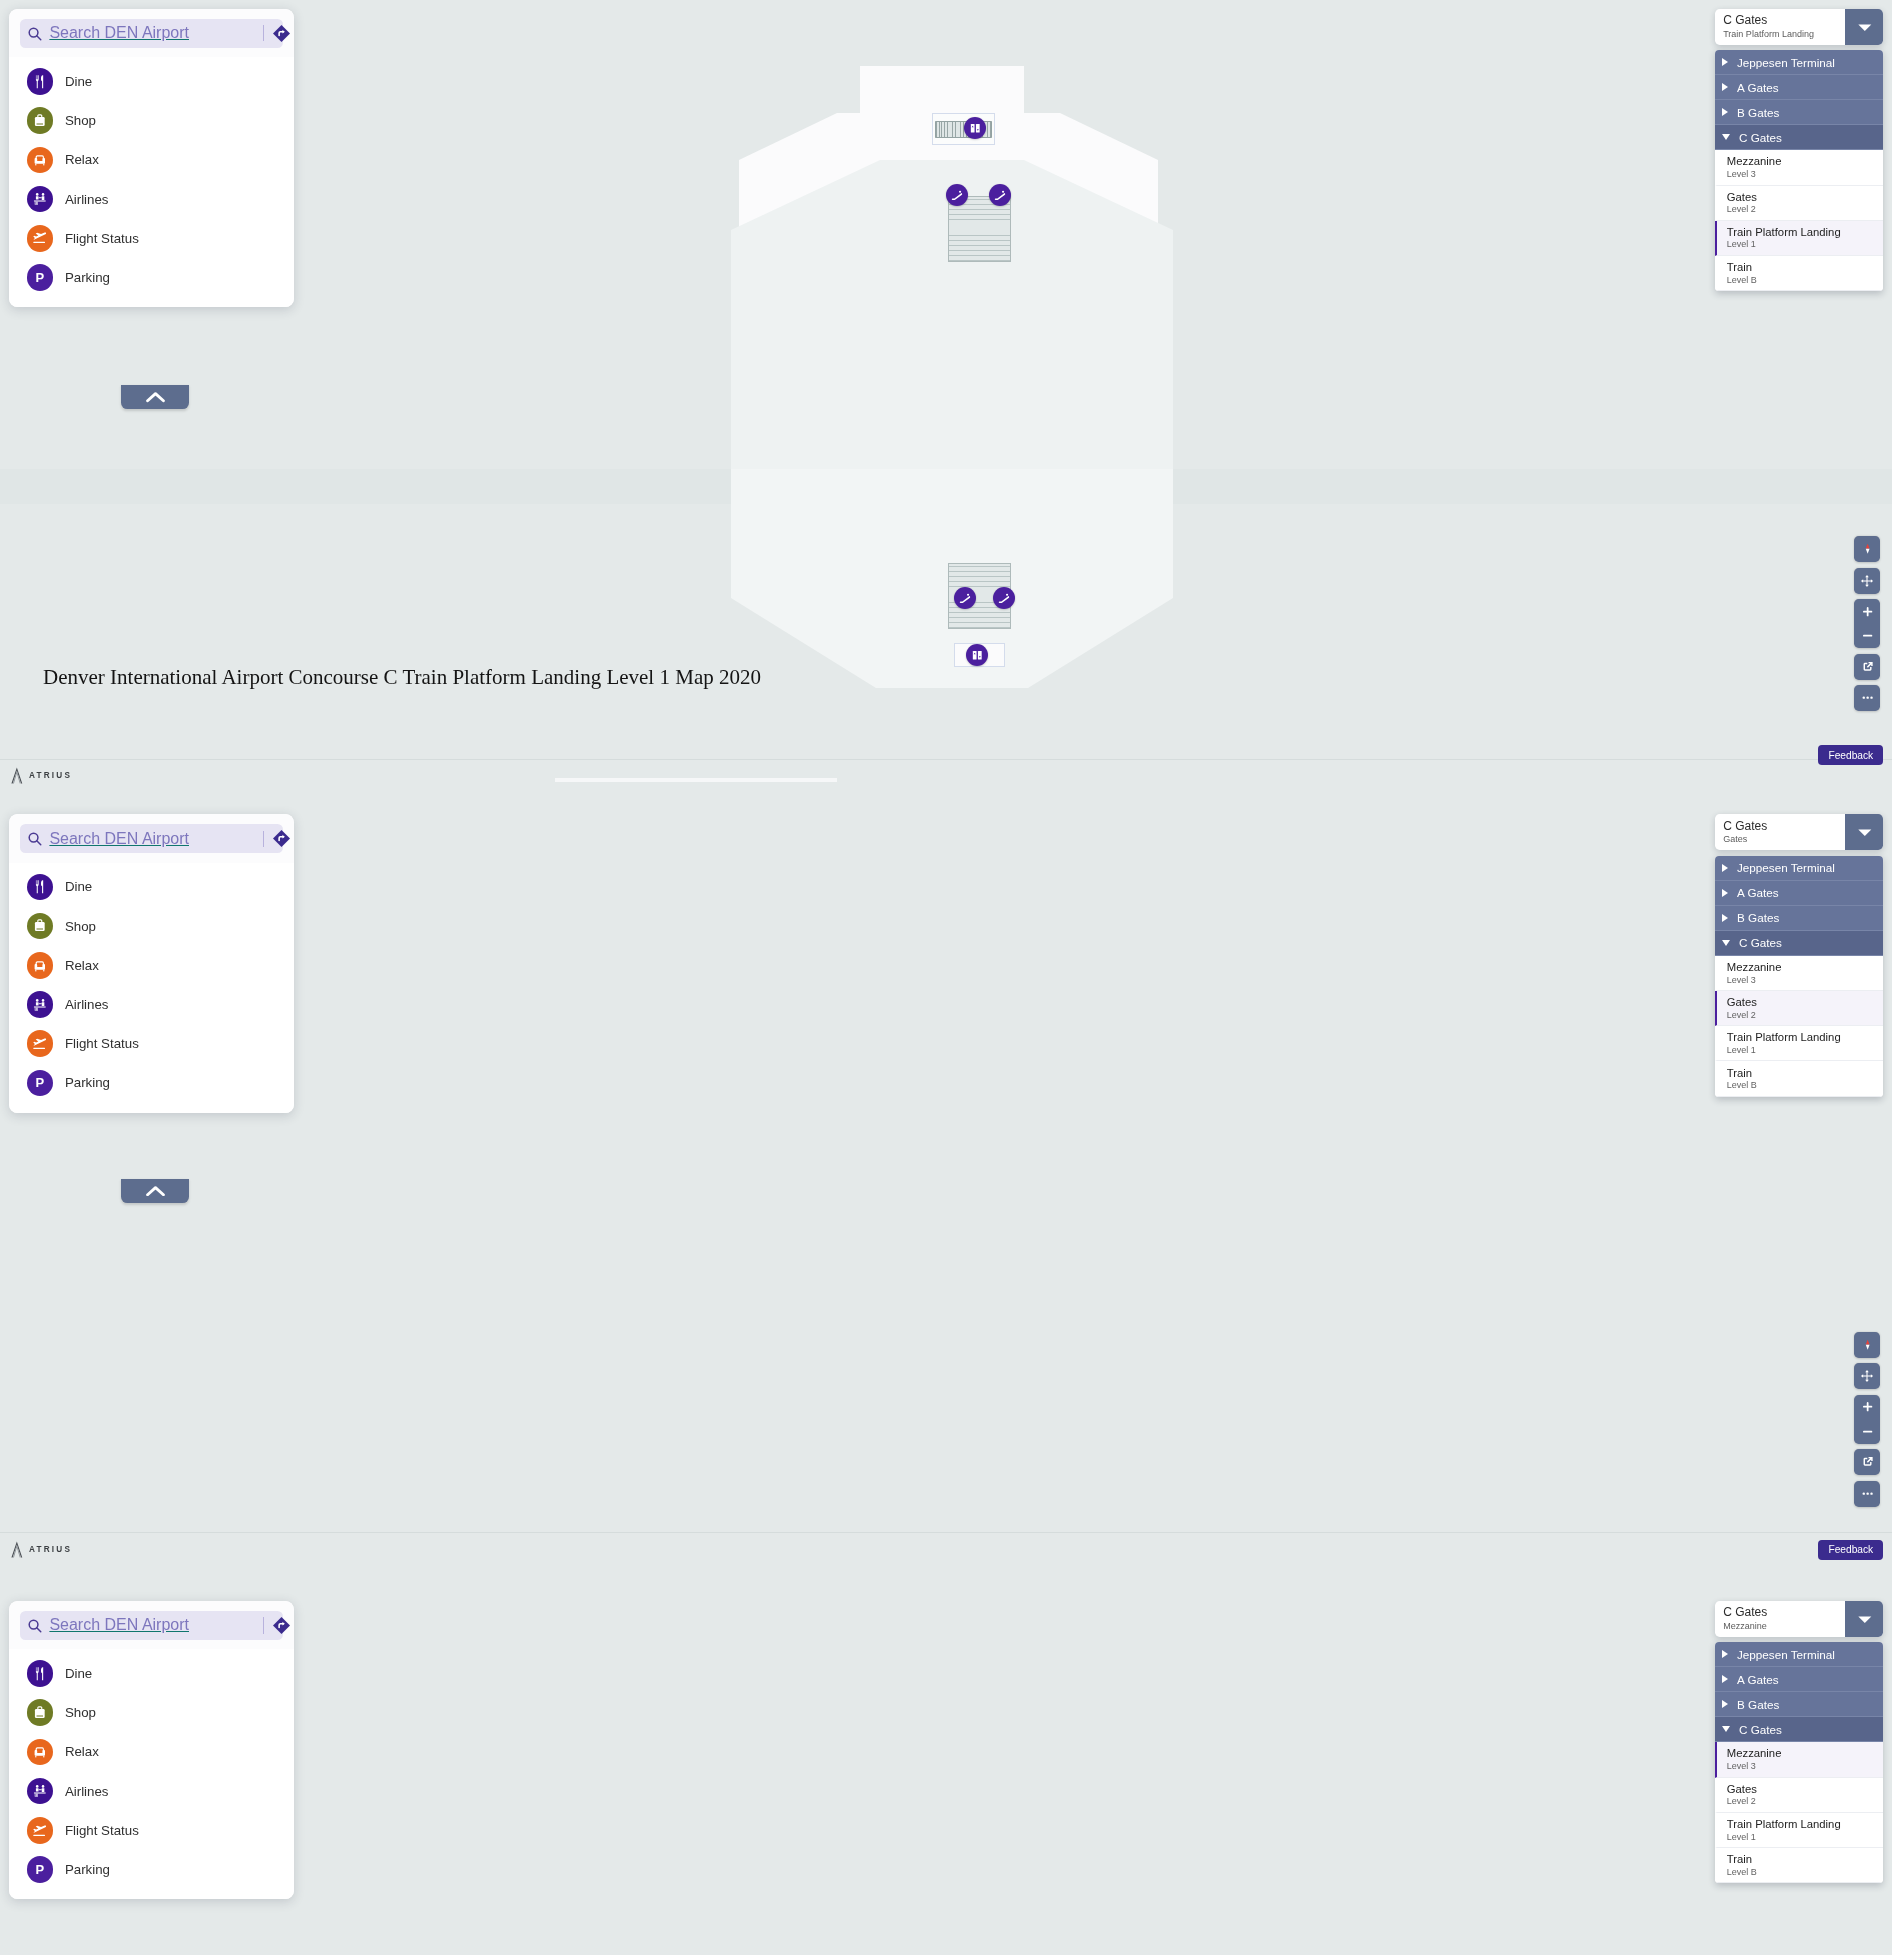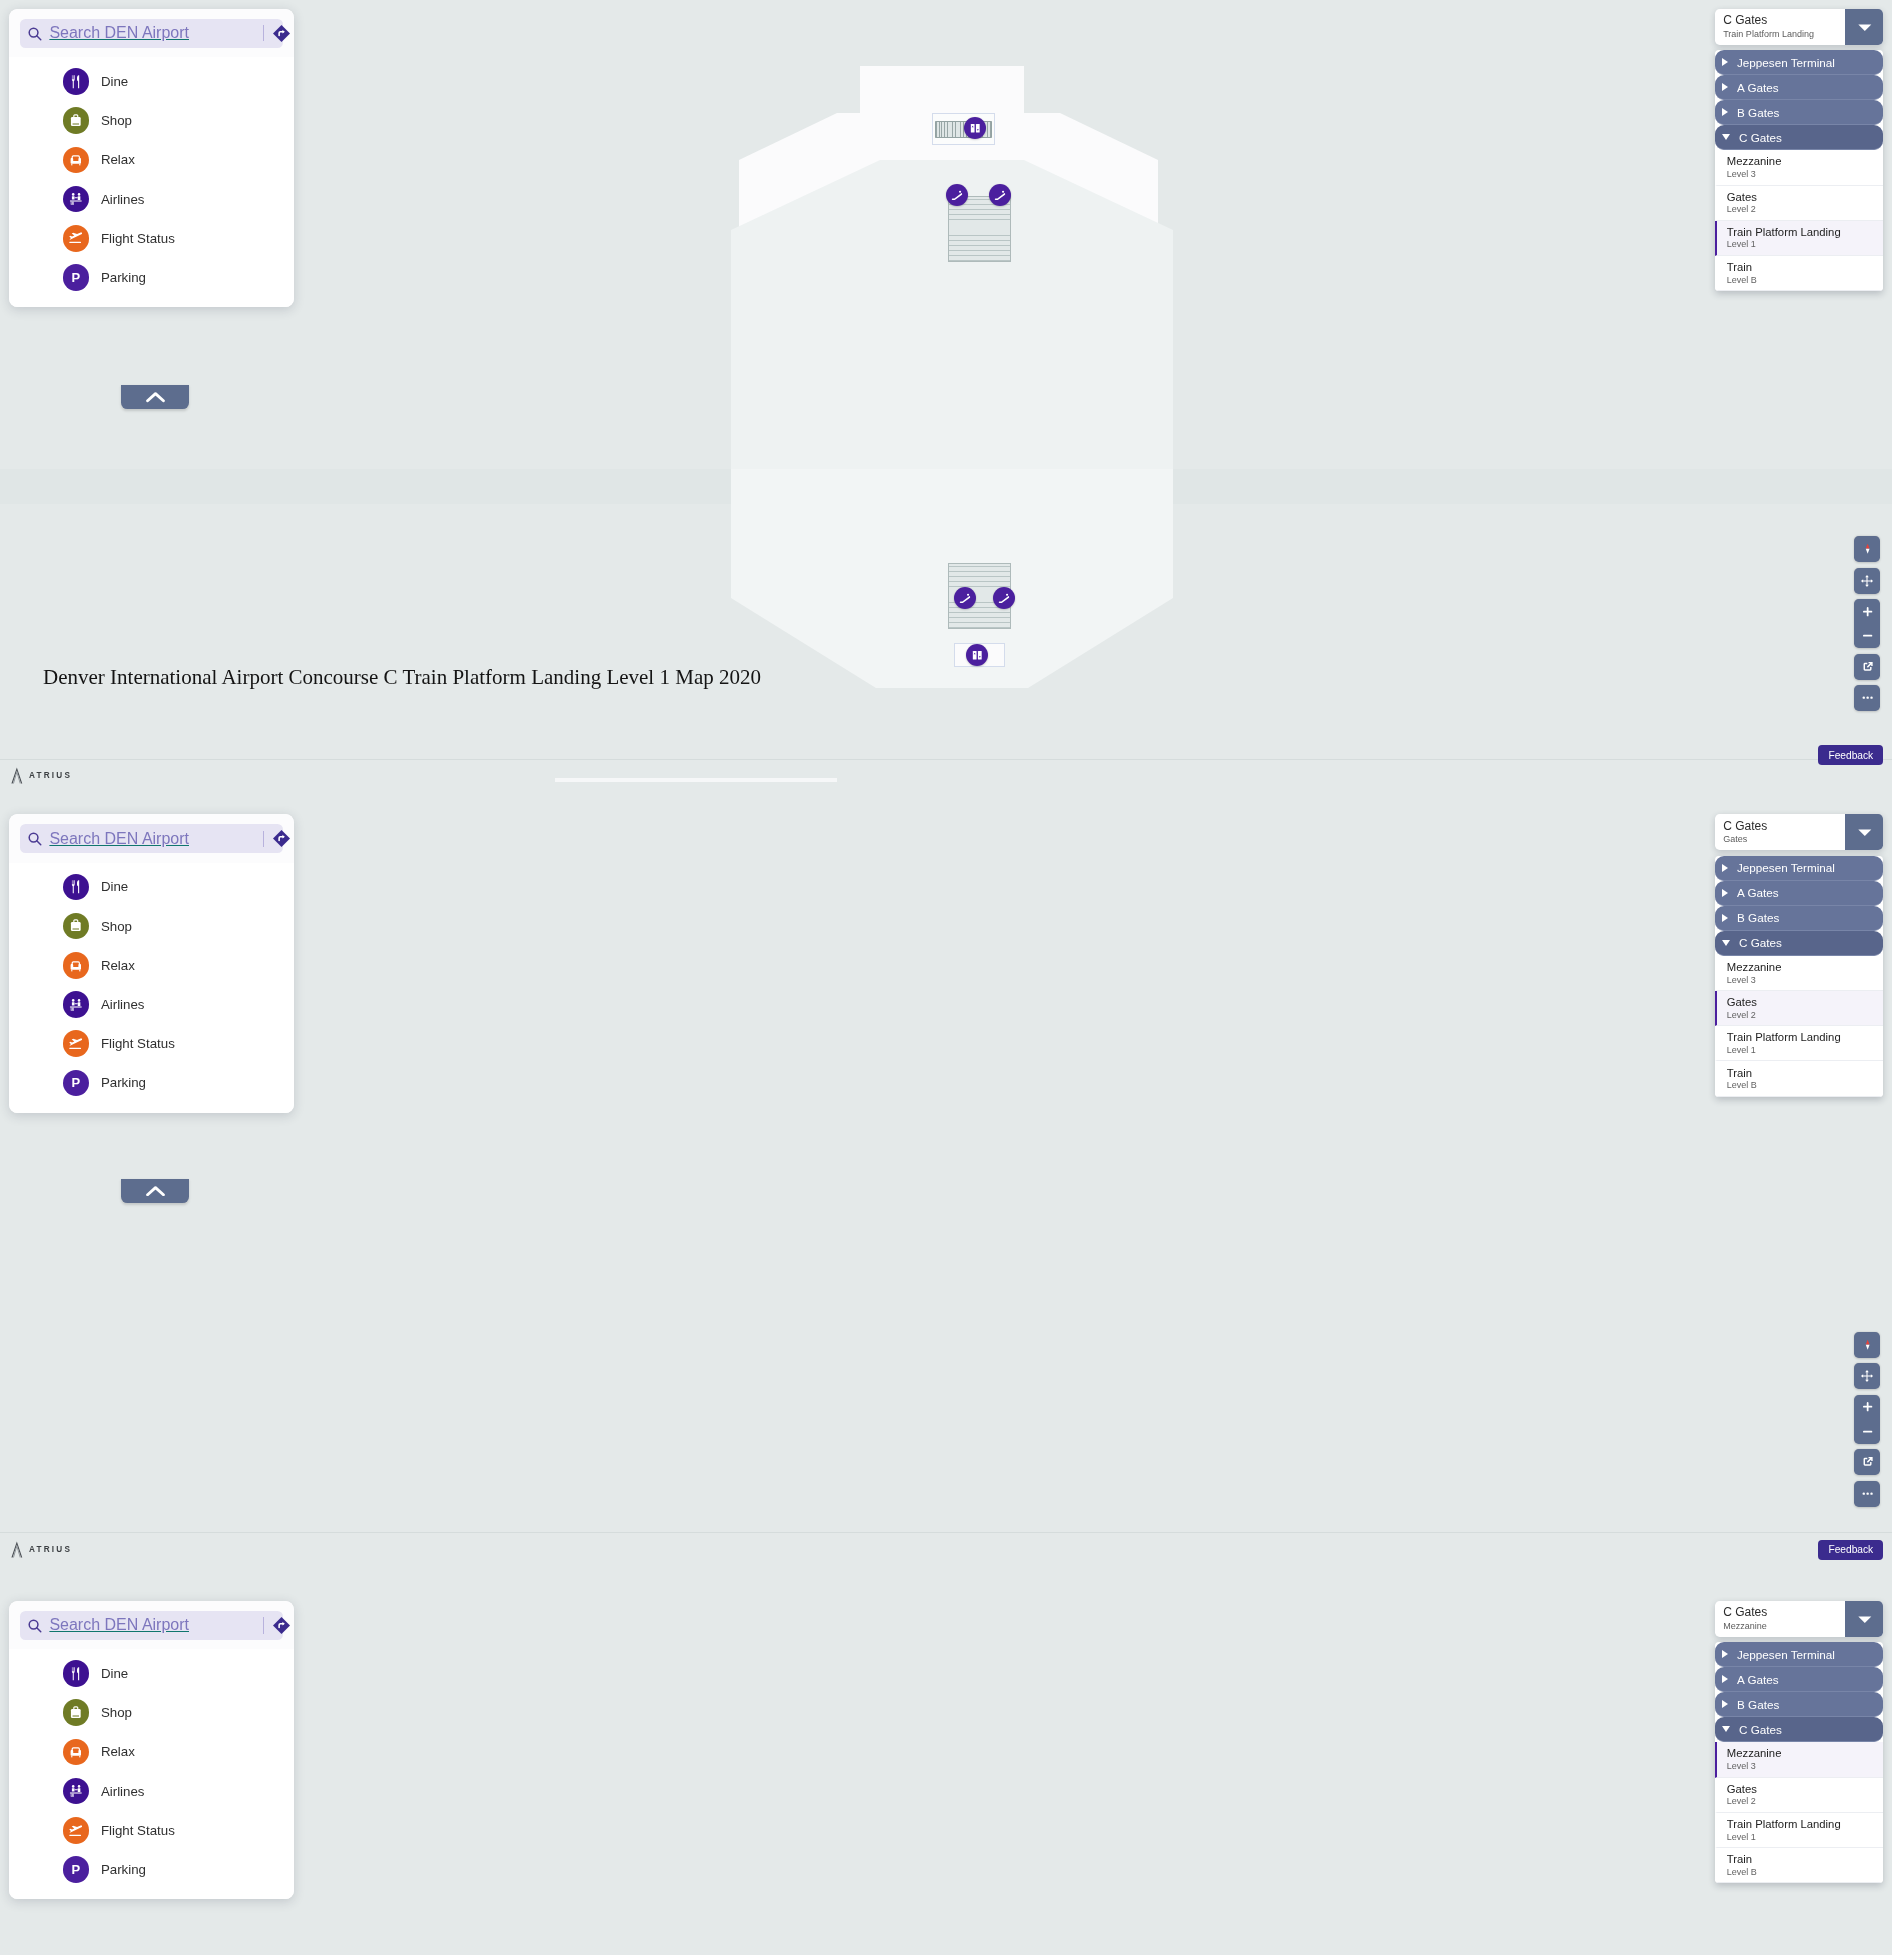--- a/index.html
+++ b/index.html
@@ -91,21 +91,20 @@
   .search-input::placeholder { color: #7d76bd; }
   .vdiv { width: 0.8px; height: 16.4px; background: #b8b2dd; flex: none; }
   .dir-btn { width: 20.3px; height: 20.3px; flex:none; display:flex;align-items:center;justify-content:center; }
   .dir-btn svg { width: 19px; height: 19px; }
 
   .cat-list { padding: 4.7px 0 10.2px 0; background:#fff; }
   .cat-item {
     display: flex; align-items: center; gap: 11.7px;
     padding: 6.3px 11px 6.3px 18px;
     cursor: pointer;
-    margin-left: 36px;
   }
   .cat-icon {
     width: 26.6px; height: 26.6px; border-radius: 50%;
     display: flex; align-items: center; justify-content: center;
     flex: none;
   }
   .cat-icon svg { width: 15.6px; height: 15.6px; fill: #fff; }
   .cat-label {
     font-size: 13.3px; color: #303030;
     font-family: "Liberation Sans", sans-serif;
@@ -163,21 +162,20 @@
     border-right: 7.8px solid transparent;
     border-bottom: 6.6px solid #66749a;
   }
   .grp {
     background: #66749a; color: #fff;
     display: flex; align-items: center; gap: 8.6px;
     padding: 5.5px 7px;
     font-size: 11.7px;
     border-bottom: 0.4px solid #7885a8;
     font-family: "Liberation Sans", sans-serif;
-    border-radius: 9px;
   }
   .grp.open { background: #58658b; }
   .grp .tri { width: 0;height:0; flex:none; }
   .tri-right { border-top: 4.3px solid transparent; border-bottom: 4.3px solid transparent; border-left: 6.6px solid #fff; }
   .tri-down  { border-left: 4.3px solid transparent; border-right: 4.3px solid transparent; border-top: 6.6px solid #fff; }
   .sub {
     background: #fff; padding: 5.1px 7px 5.5px 9.4px;
     border-bottom: 0.4px solid #eceef2;
     border-left: 2.7px solid transparent;
   }

